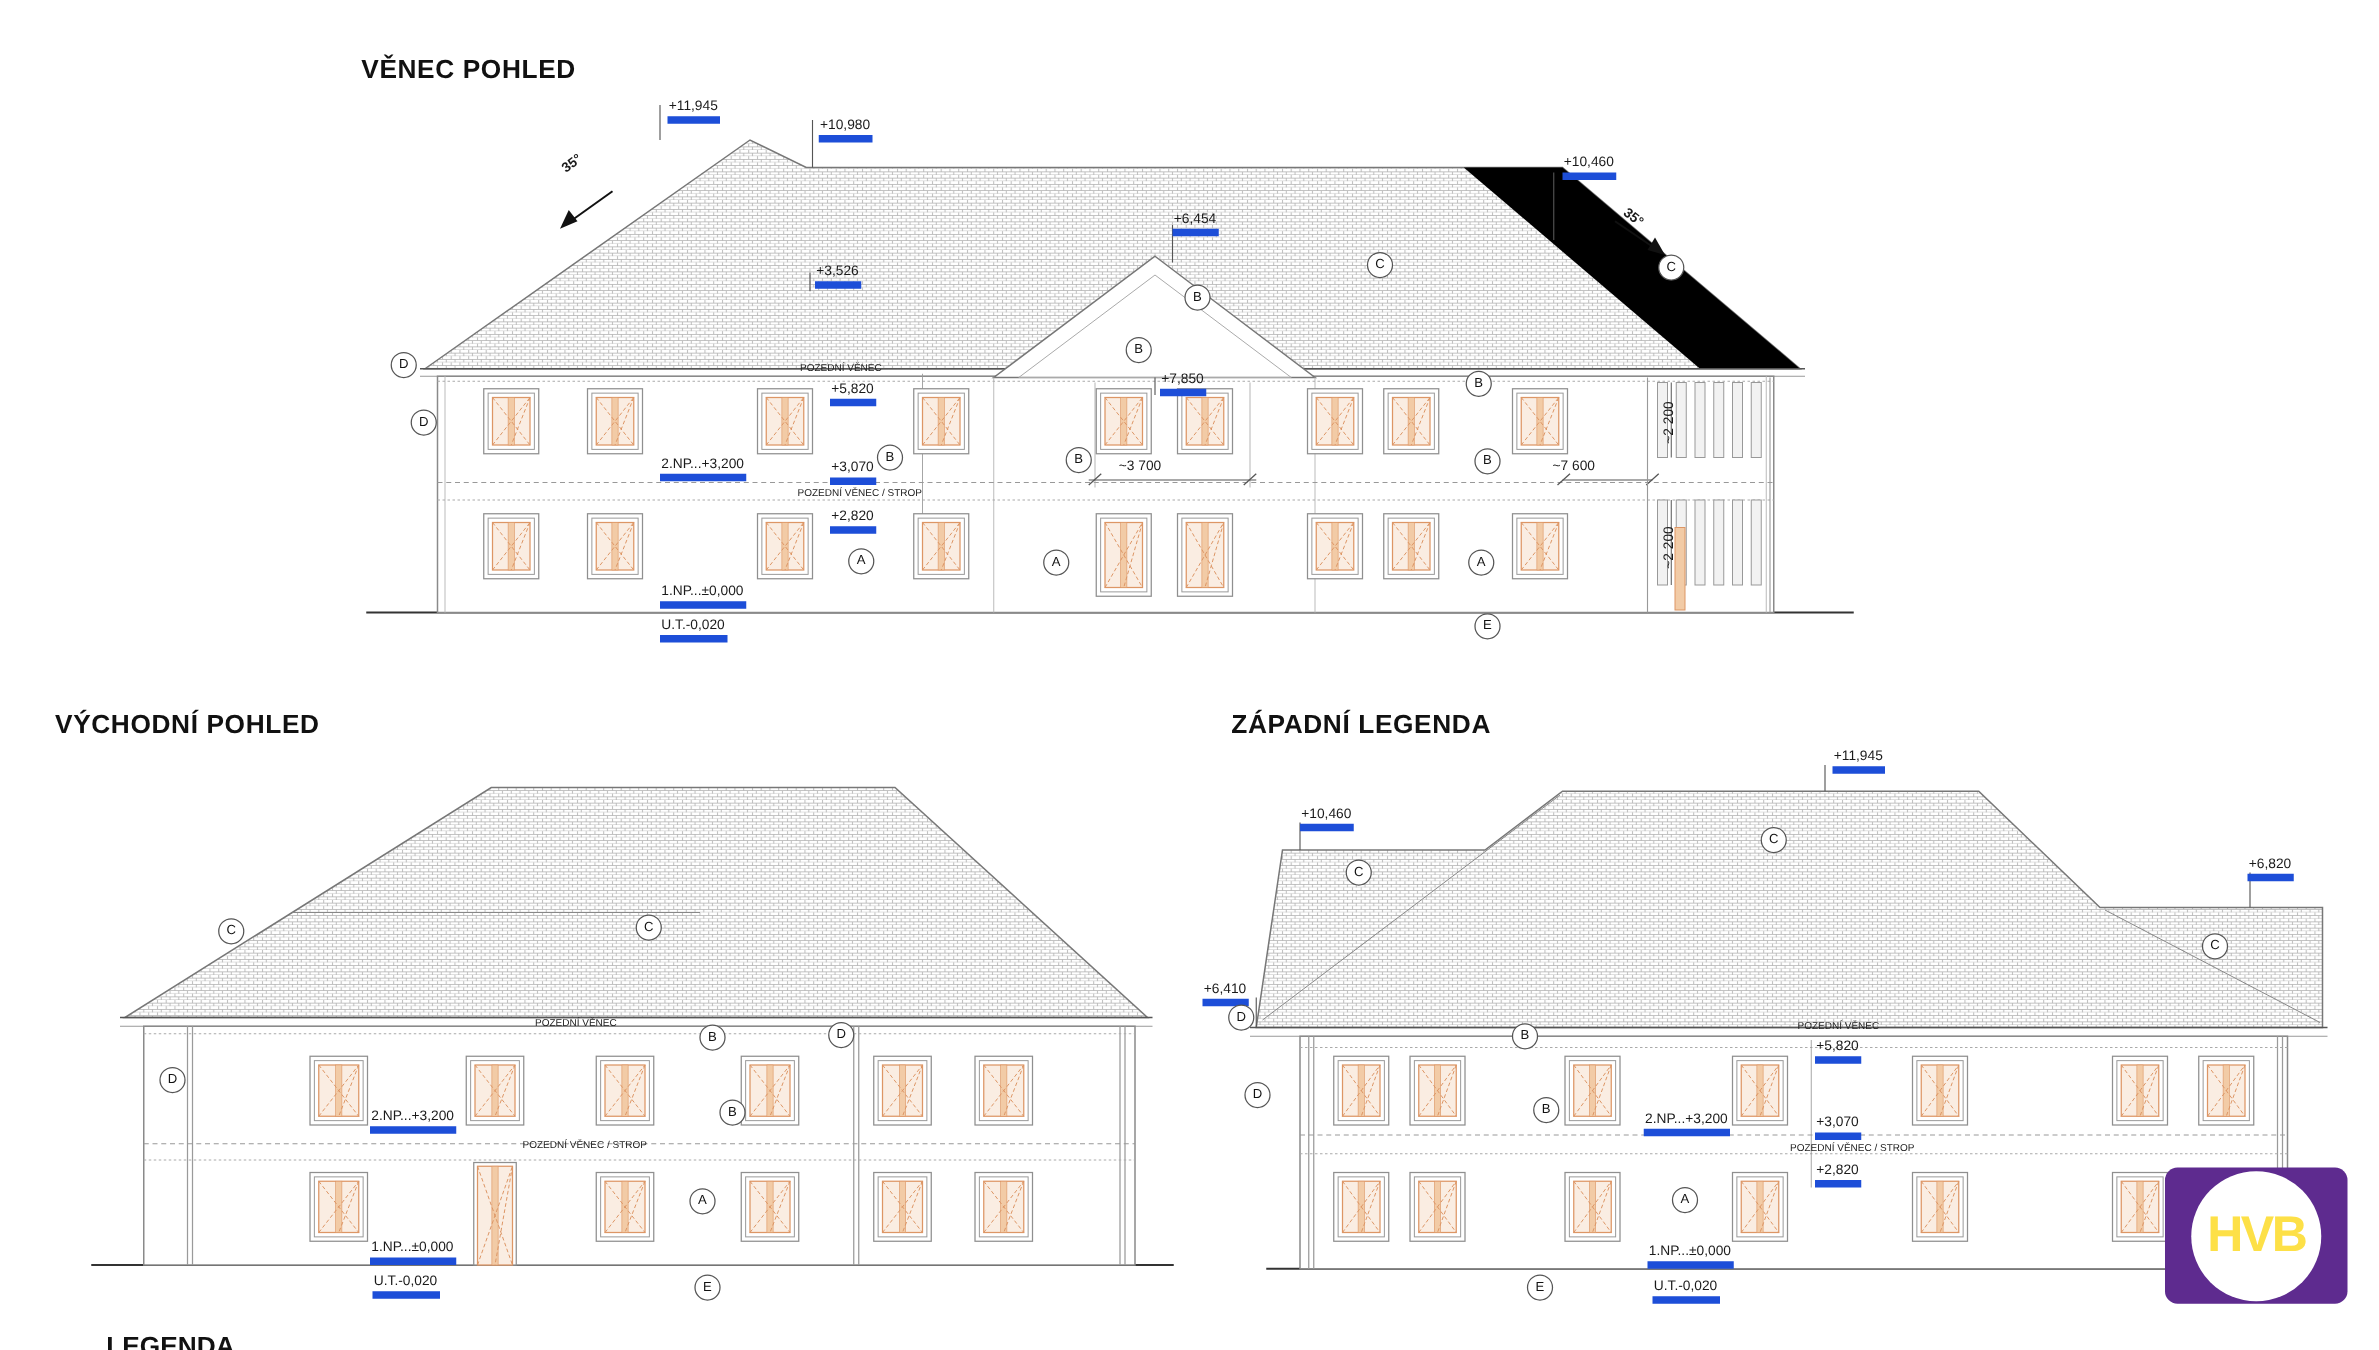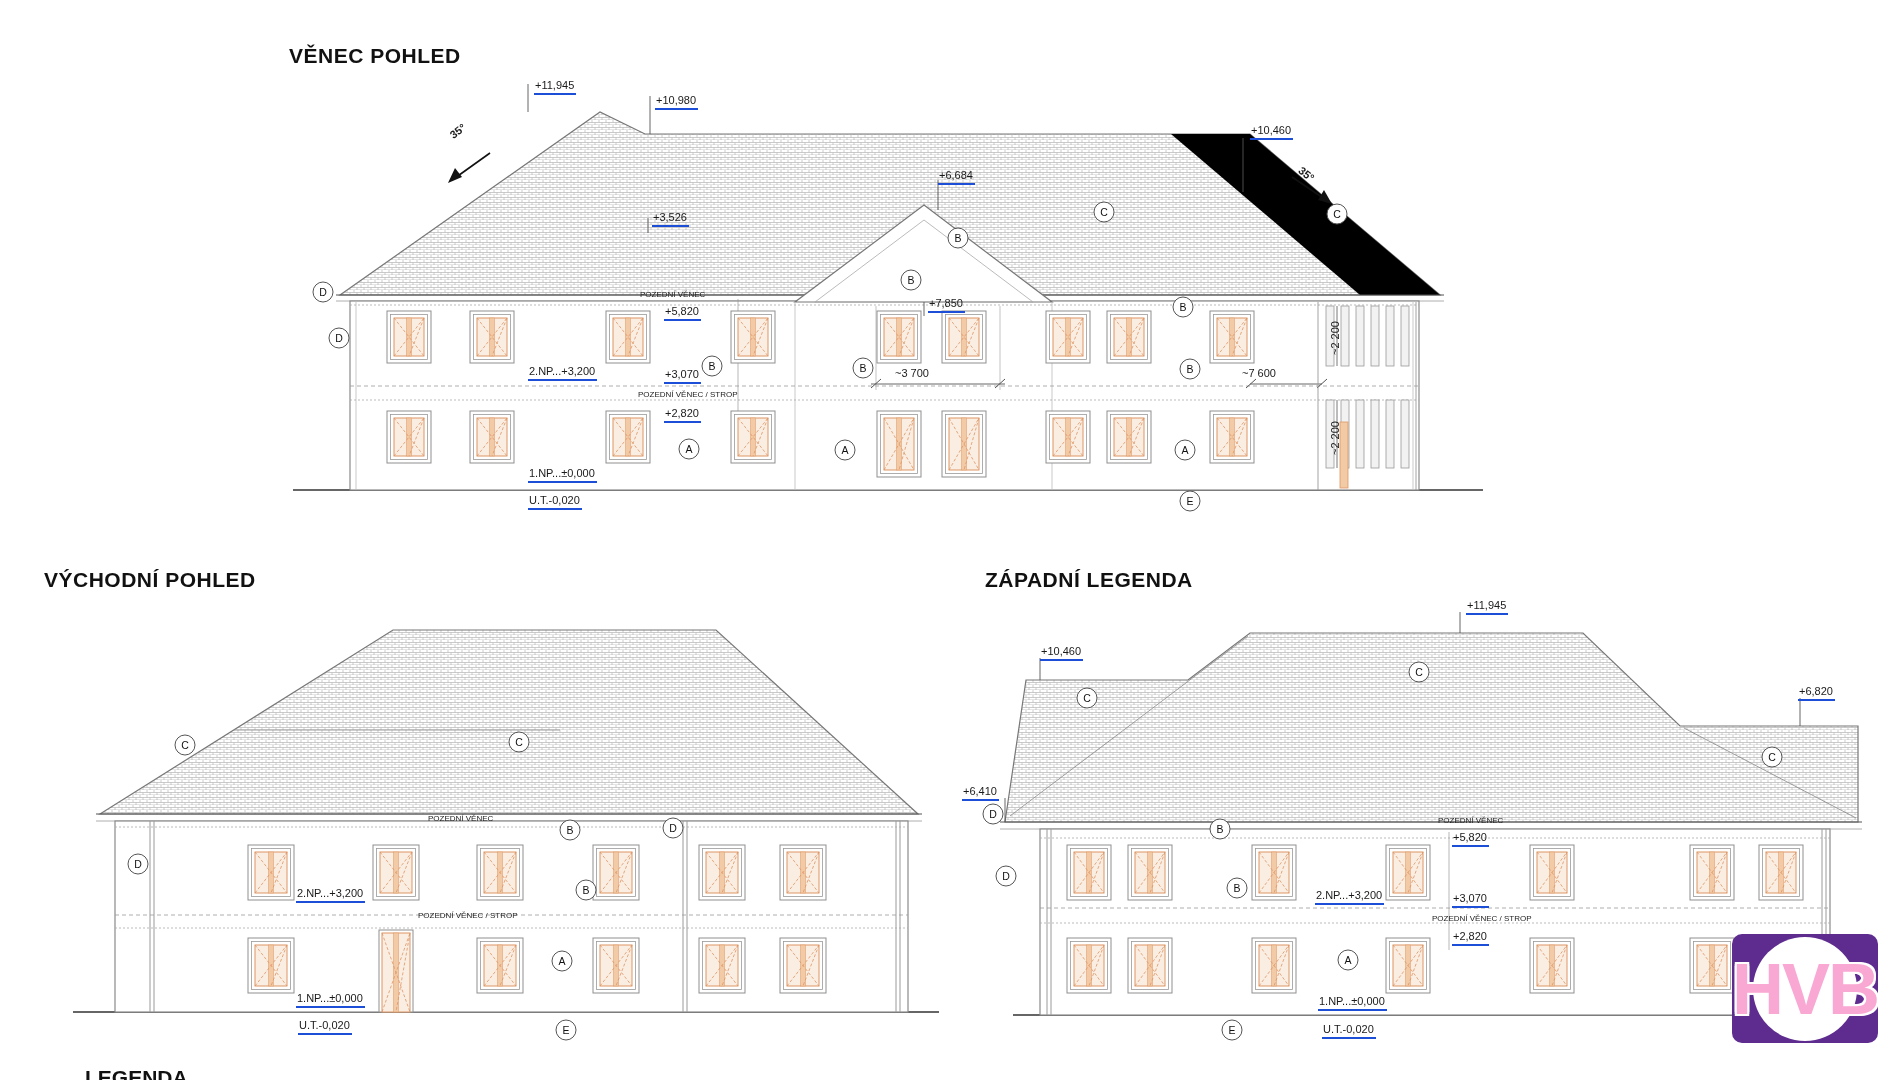--- a/index.html
+++ b/index.html
@@ -1,31 +1,31 @@
 <!DOCTYPE html>
 <html><head>
 <meta charset="utf-8">
 <style>
   html,body{margin:0;padding:0;background:#fff;}
   #sheet{position:relative;width:1903px;height:1080px;background:#fff;overflow:hidden;
          font-family:"Liberation Sans",sans-serif;color:#111;}
   svg{position:absolute;overflow:visible;}
   .title{position:absolute;font-size:21px;font-weight:bold;letter-spacing:.5px;white-space:nowrap;}
   .lbl{position:absolute;font-size:11px;line-height:1;white-space:nowrap;color:#1a1a1a;}
-  .lvl{border-bottom:2px solid #1d4ed8;padding:0 2px 2px 1px;}
+  .lvl{border-bottom:6px solid #1d4ed8;padding:0 2px 2px 1px;}
   .sm{font-size:8px;color:#222;}
   .bub{position:absolute;width:19px;height:19px;border:1px solid #555;border-radius:50%;
        background:#fff;font-size:10.5px;line-height:18px;text-align:center;
        transform:translate(-50%,-50%);color:#111;z-index:5;}
   .rot{transform-origin:left top;}
   #logo{position:absolute;left:1732px;top:934px;width:146px;height:109px;border-radius:10px;
         background:#5E2B8F;display:flex;align-items:center;justify-content:center;}
   #logo .circle{position:absolute;left:50%;top:50%;transform:translate(-50%,-50%);
         width:104px;height:104px;border-radius:50%;background:#fff;}
-  #logo .txt{position:relative;font-size:72px;font-weight:bold;color:#f9a8d4;letter-spacing:-2px;
+  #logo .txt{position:relative;font-size:40px;font-weight:bold;color:#fde047;letter-spacing:-2px;
         text-shadow:2px 0 0 #fff,-2px 0 0 #fff,0 2px 0 #fff,0 -2px 0 #fff,
                     2px 2px 0 #fff,-2px -2px 0 #fff,2px -2px 0 #fff,-2px 2px 0 #fff;}
   #legend-title{position:absolute;left:85px;top:1066px;font-size:21px;font-weight:bold;}
 </style>
 </head>
 <body>
 
 <div id="sheet">
 
   <div class="title" style="left:289px;top:44px">VĚNEC POHLED</div>
@@ -263,21 +263,21 @@
           <line x1="709" y1="348" x2="739" y2="400" stroke="#DD9665" stroke-width="0.8" stroke-dasharray="3 2"></line>
           <line x1="709" y1="400" x2="739" y2="348" stroke="#DD9665" stroke-width="0.8" stroke-dasharray="3 2"></line>
           <line x1="739" y1="348" x2="724" y2="400" stroke="#DD9665" stroke-width="0.8" stroke-dasharray="3 2"></line>
         </g>
       </g>
   </svg>
 
   <div class="lbl lvl" style="left:534px;top:80px">+11,945</div>
   <div class="lbl lvl" style="left:655px;top:95px">+10,980</div>
   <div class="lbl lvl" style="left:1250px;top:125px">+10,460</div>
-  <div class="lbl lvl" style="left:938px;top:170px">+6,684</div>
+  <div class="lbl lvl" style="left:938px;top:170px">+6,454</div>
   <div class="lbl lvl" style="left:652px;top:212px">+3,526</div>
   <div class="lbl sm" style="left:640px;top:291px">POZEDNÍ VĚNEC</div>
   <div class="lbl lvl" style="left:664px;top:306px">+5,820</div>
   <div class="lbl lvl" style="left:928px;top:298px">+7,850</div>
   <div class="lbl lvl" style="left:528px;top:366px">2.NP...+3,200</div>
   <div class="lbl lvl" style="left:664px;top:369px">+3,070</div>
   <div class="lbl sm" style="left:638px;top:391px">POZEDNÍ VĚNEC / STROP</div>
   <div class="lbl lvl" style="left:664px;top:408px">+2,820</div>
   <div class="lbl lvl" style="left:528px;top:468px">1.NP...±0,000</div>
   <div class="lbl lvl" style="left:528px;top:495px">U.T.-0,020</div>

